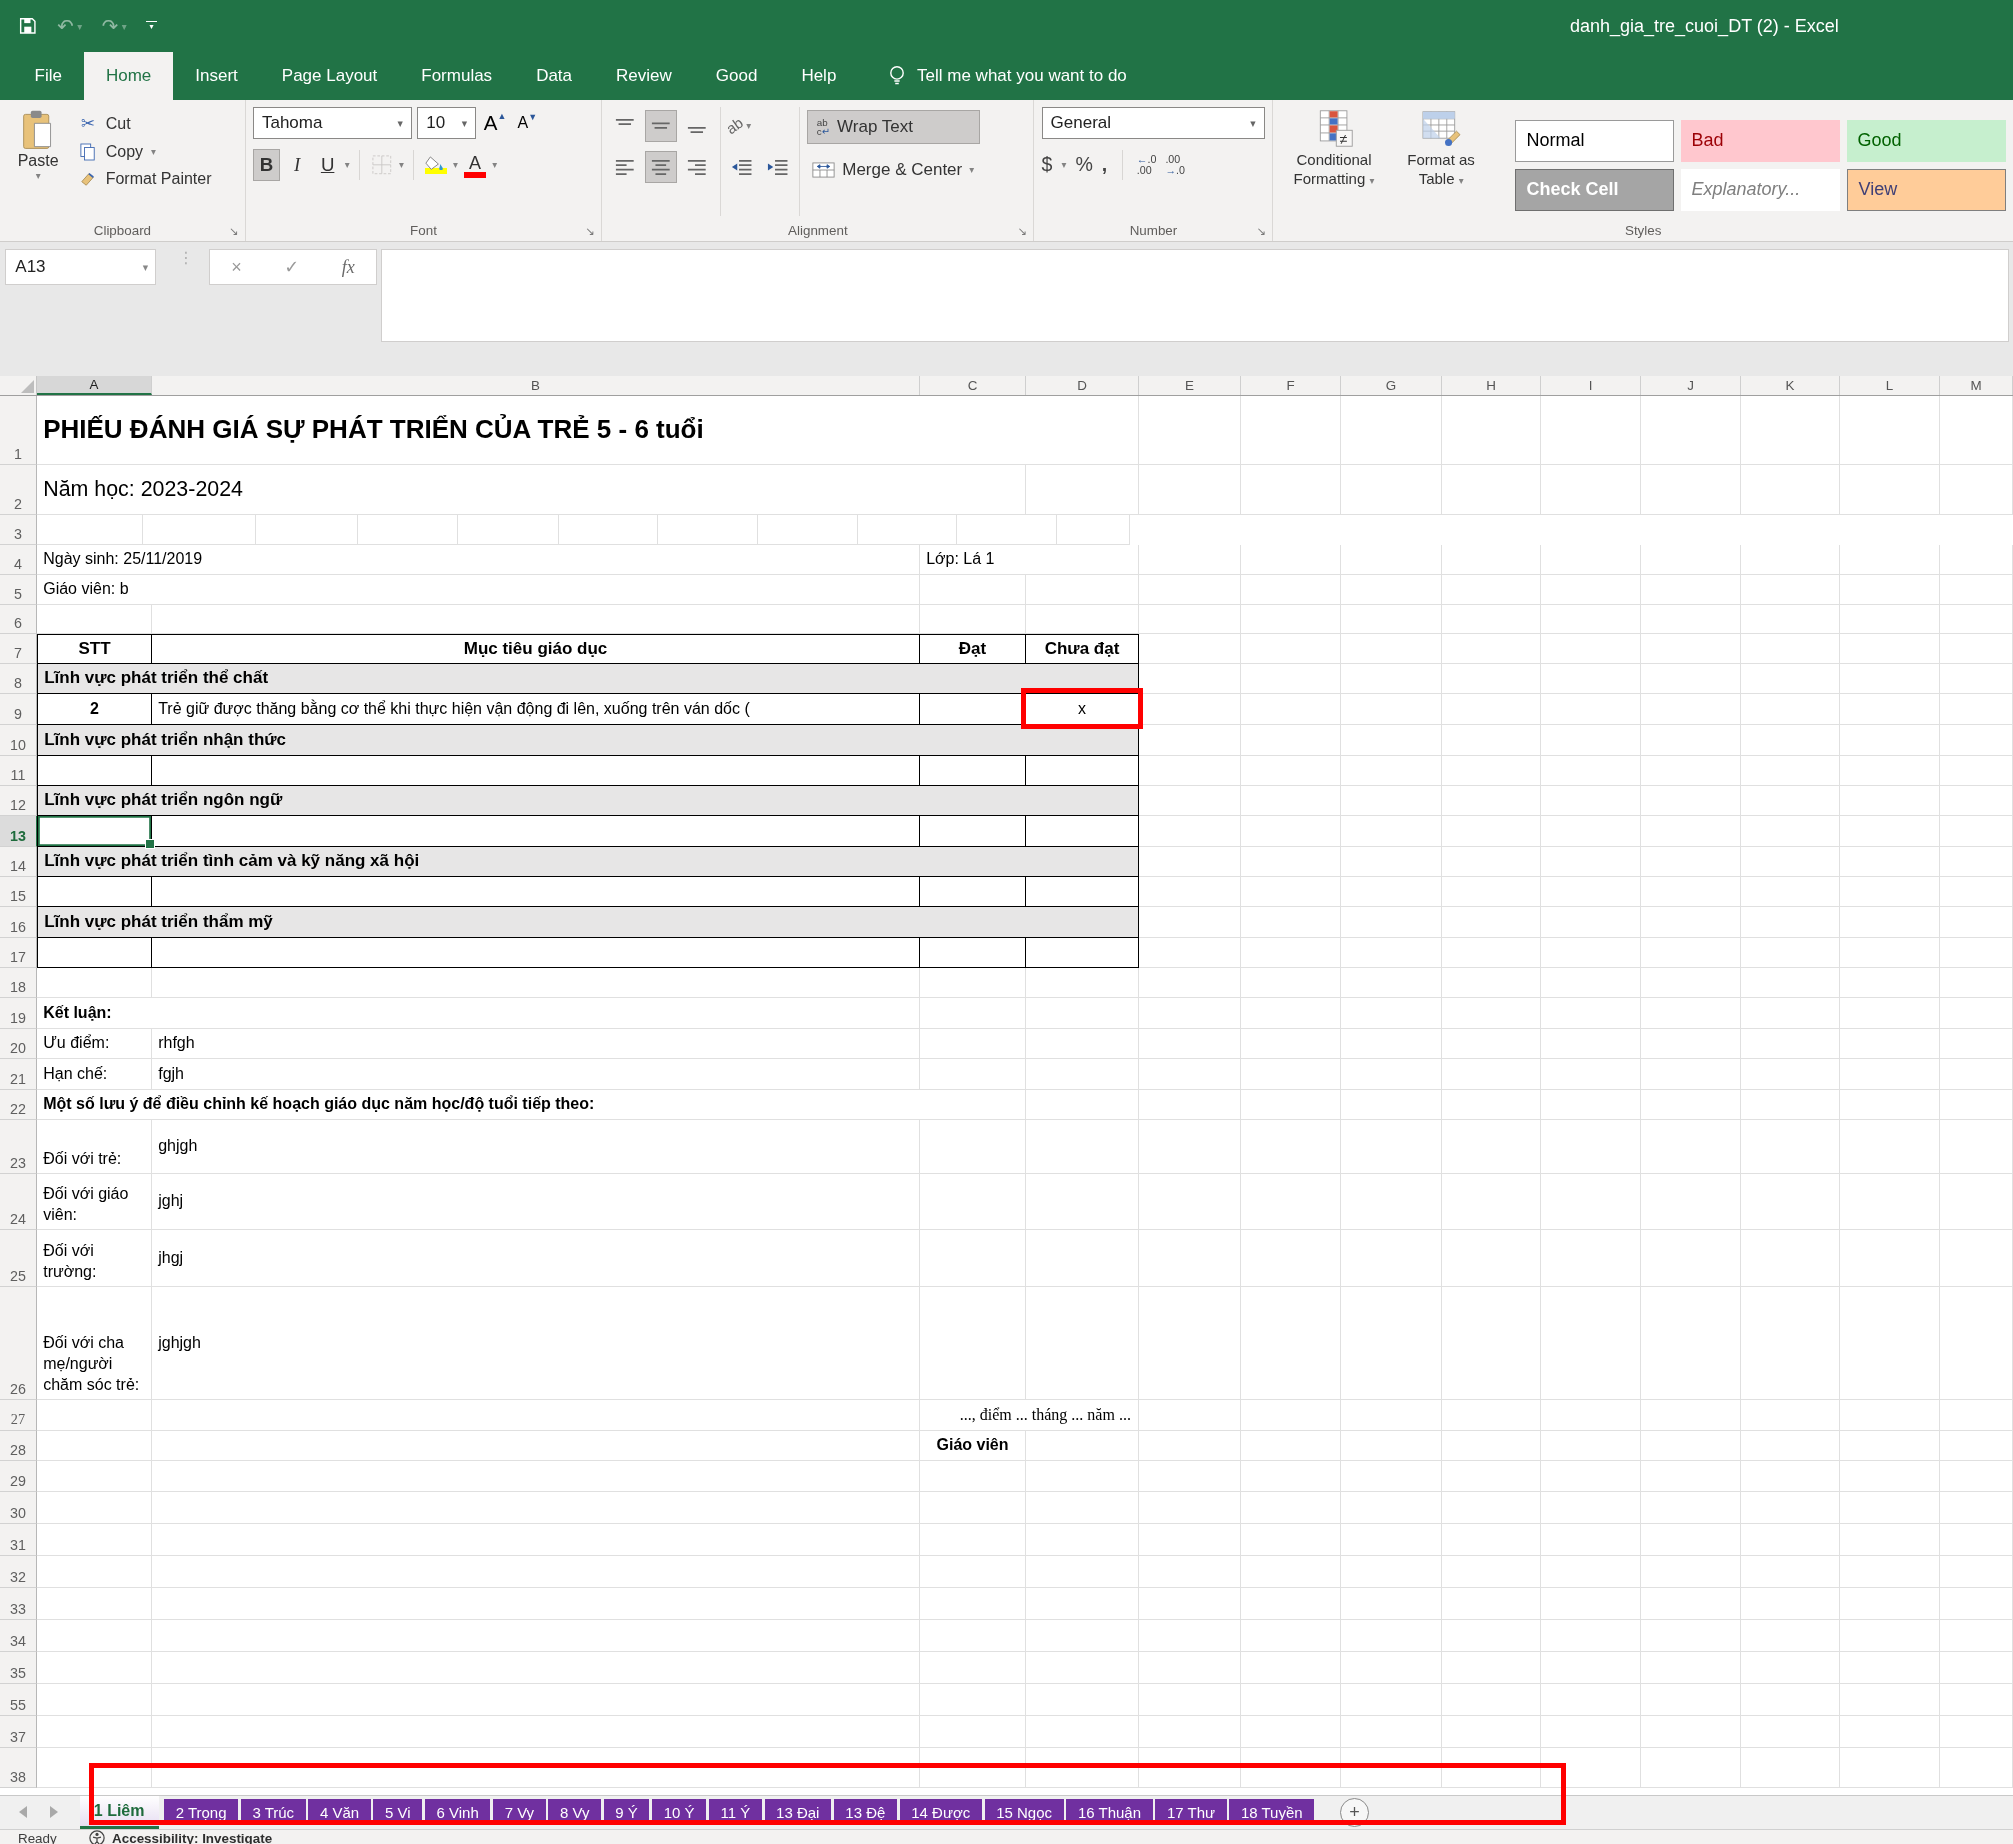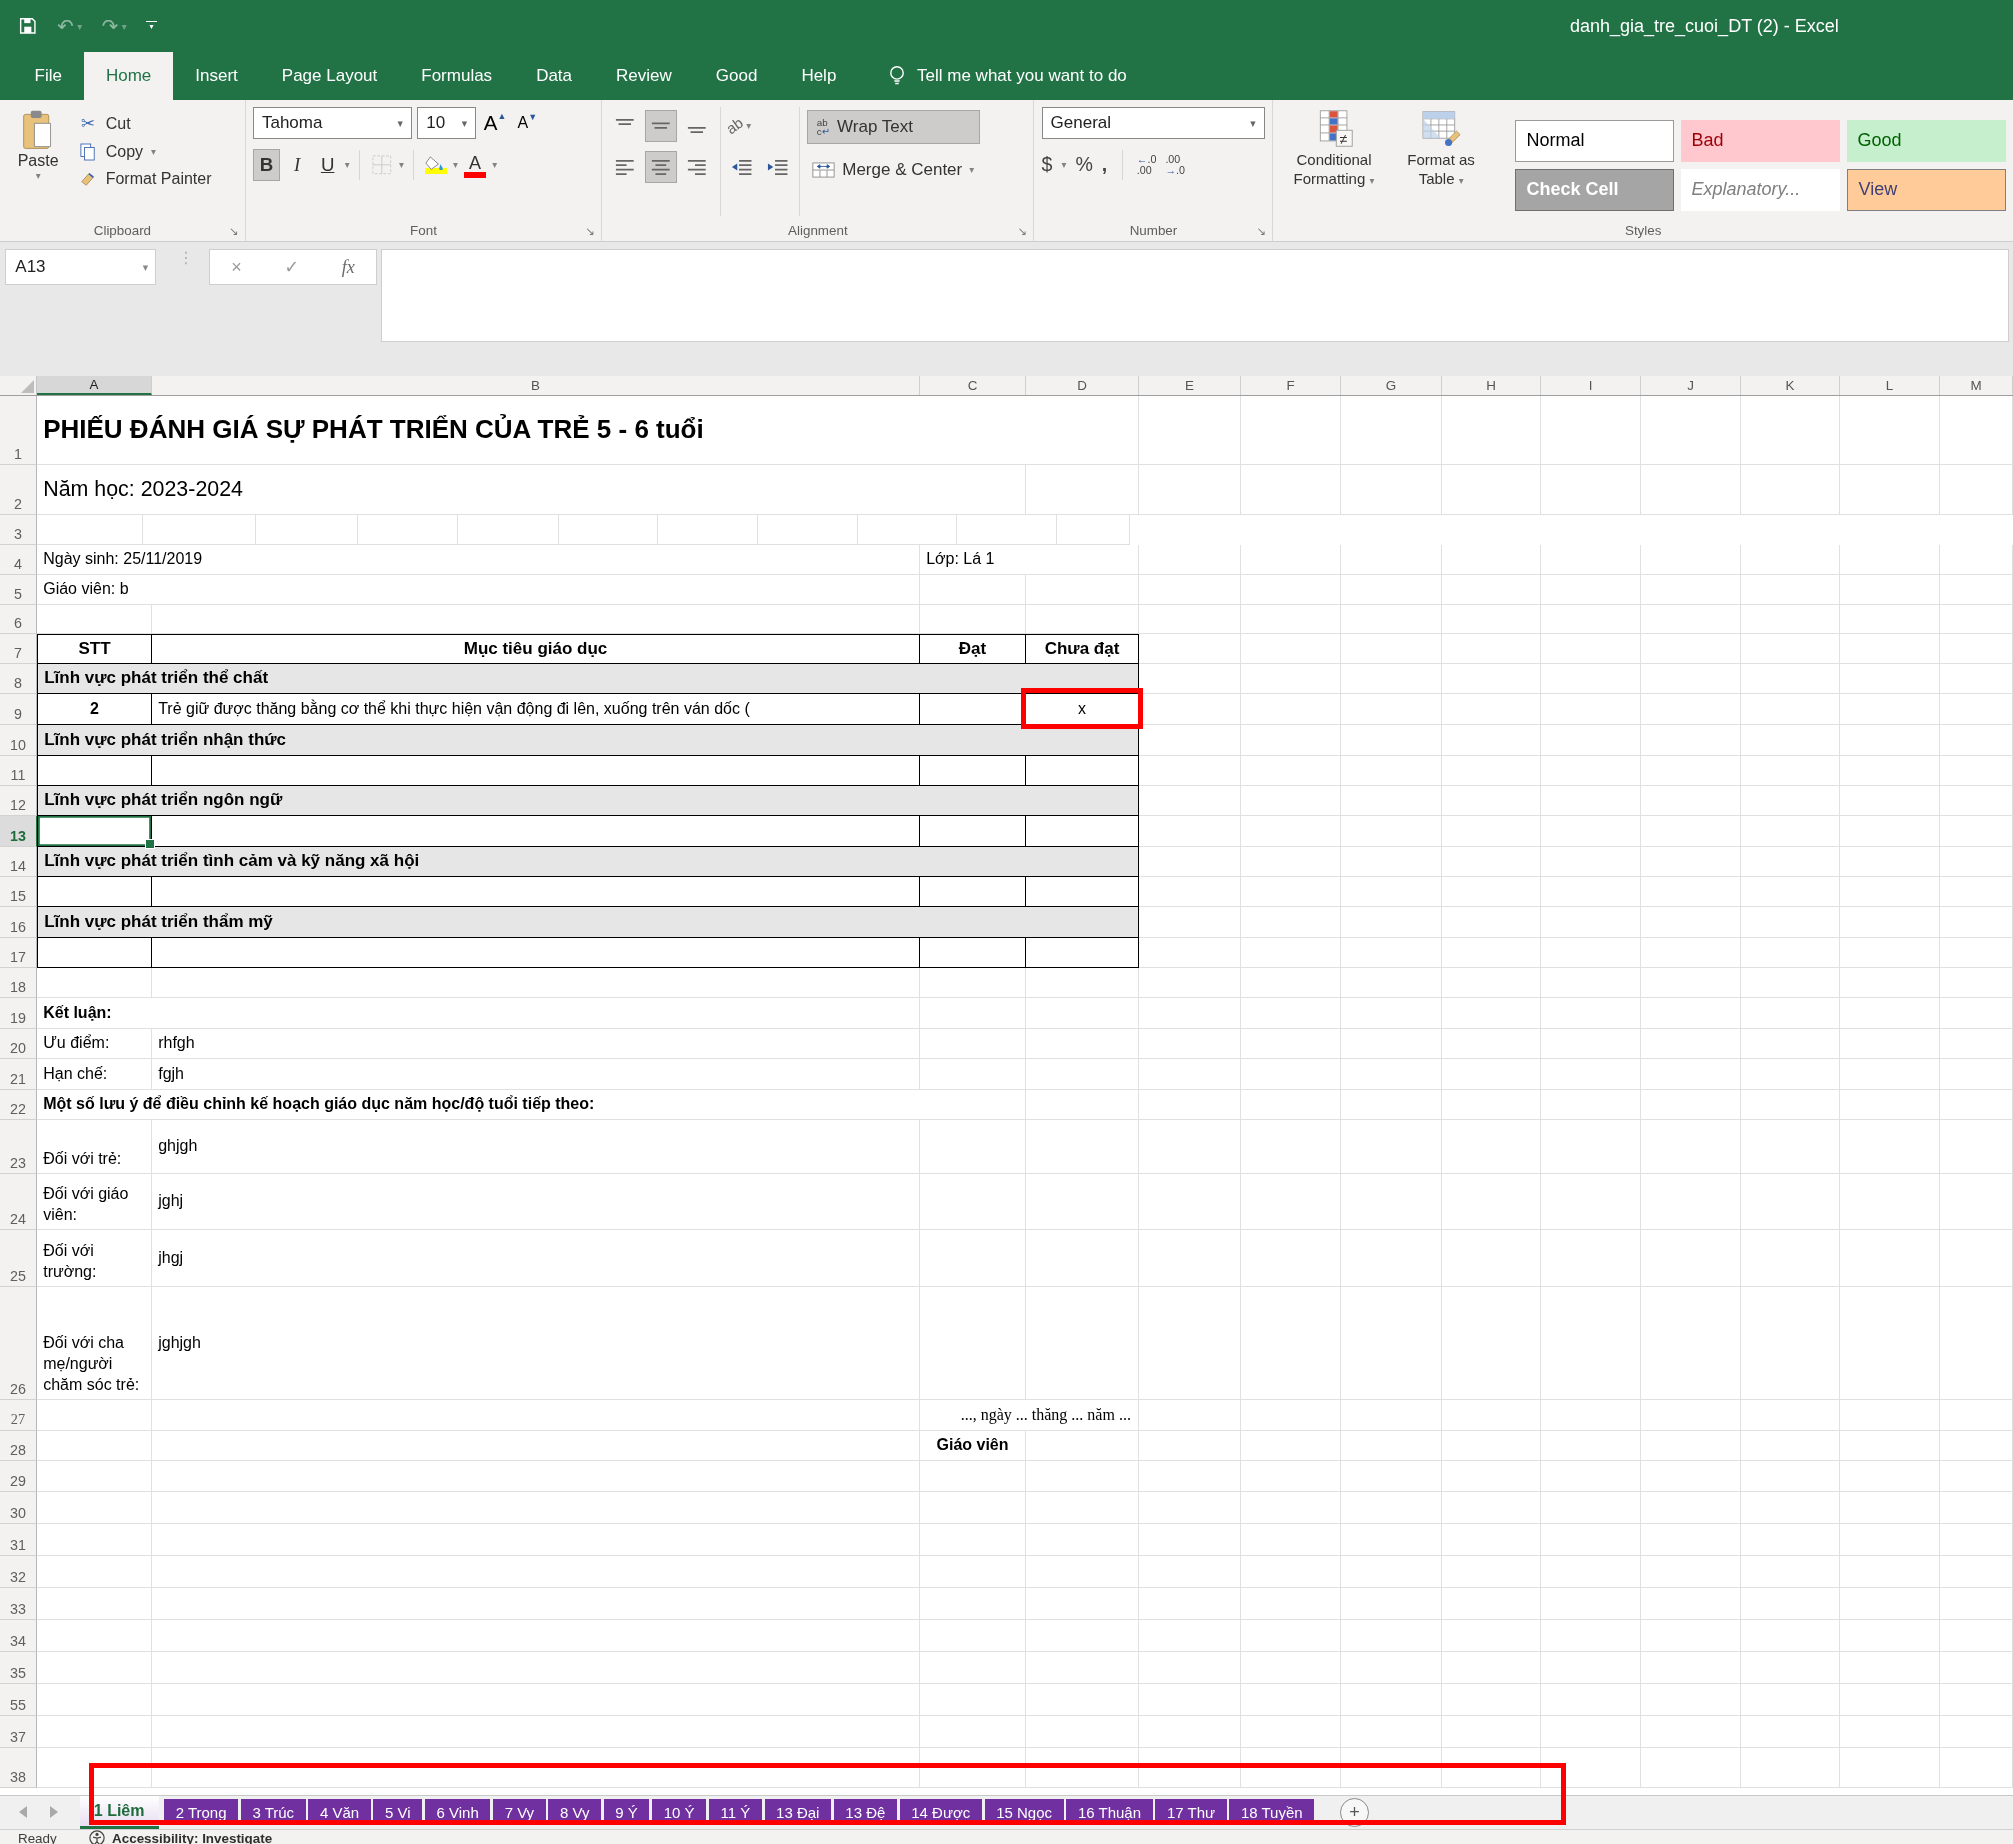--- a/index.html
+++ b/index.html
@@ -888,21 +888,21 @@
         <div class="cell" style="width: 100px;"></div>
         <div class="cell" style="width: 99px;"></div>
         <div class="cell" style="width: 100px;"></div>
         <div class="cell" style="width: 73px;"></div>
       </div>
       <div class="grow" style="height: 31px; font-family: Liberation Serif, serif;">
         <div class="rowhdr">27</div>
         <div class="cell" style="width: 115px;"></div>
         <div class="cell" style="width: 768px;"></div>
         <div class="cell info right" style="width: 219px;">
-          <span>..., ngày ... thăng ... năm ...</span>
+          <span>..., điểm ... tháng ... năm ...</span>
         </div>
         <div class="cell" style="width: 102px;"></div>
         <div class="cell" style="width: 100px;"></div>
         <div class="cell" style="width: 101px;"></div>
         <div class="cell" style="width: 99px;"></div>
         <div class="cell" style="width: 100px;"></div>
         <div class="cell" style="width: 100px;"></div>
         <div class="cell" style="width: 99px;"></div>
         <div class="cell" style="width: 100px;"></div>
         <div class="cell" style="width: 73px;"></div>

